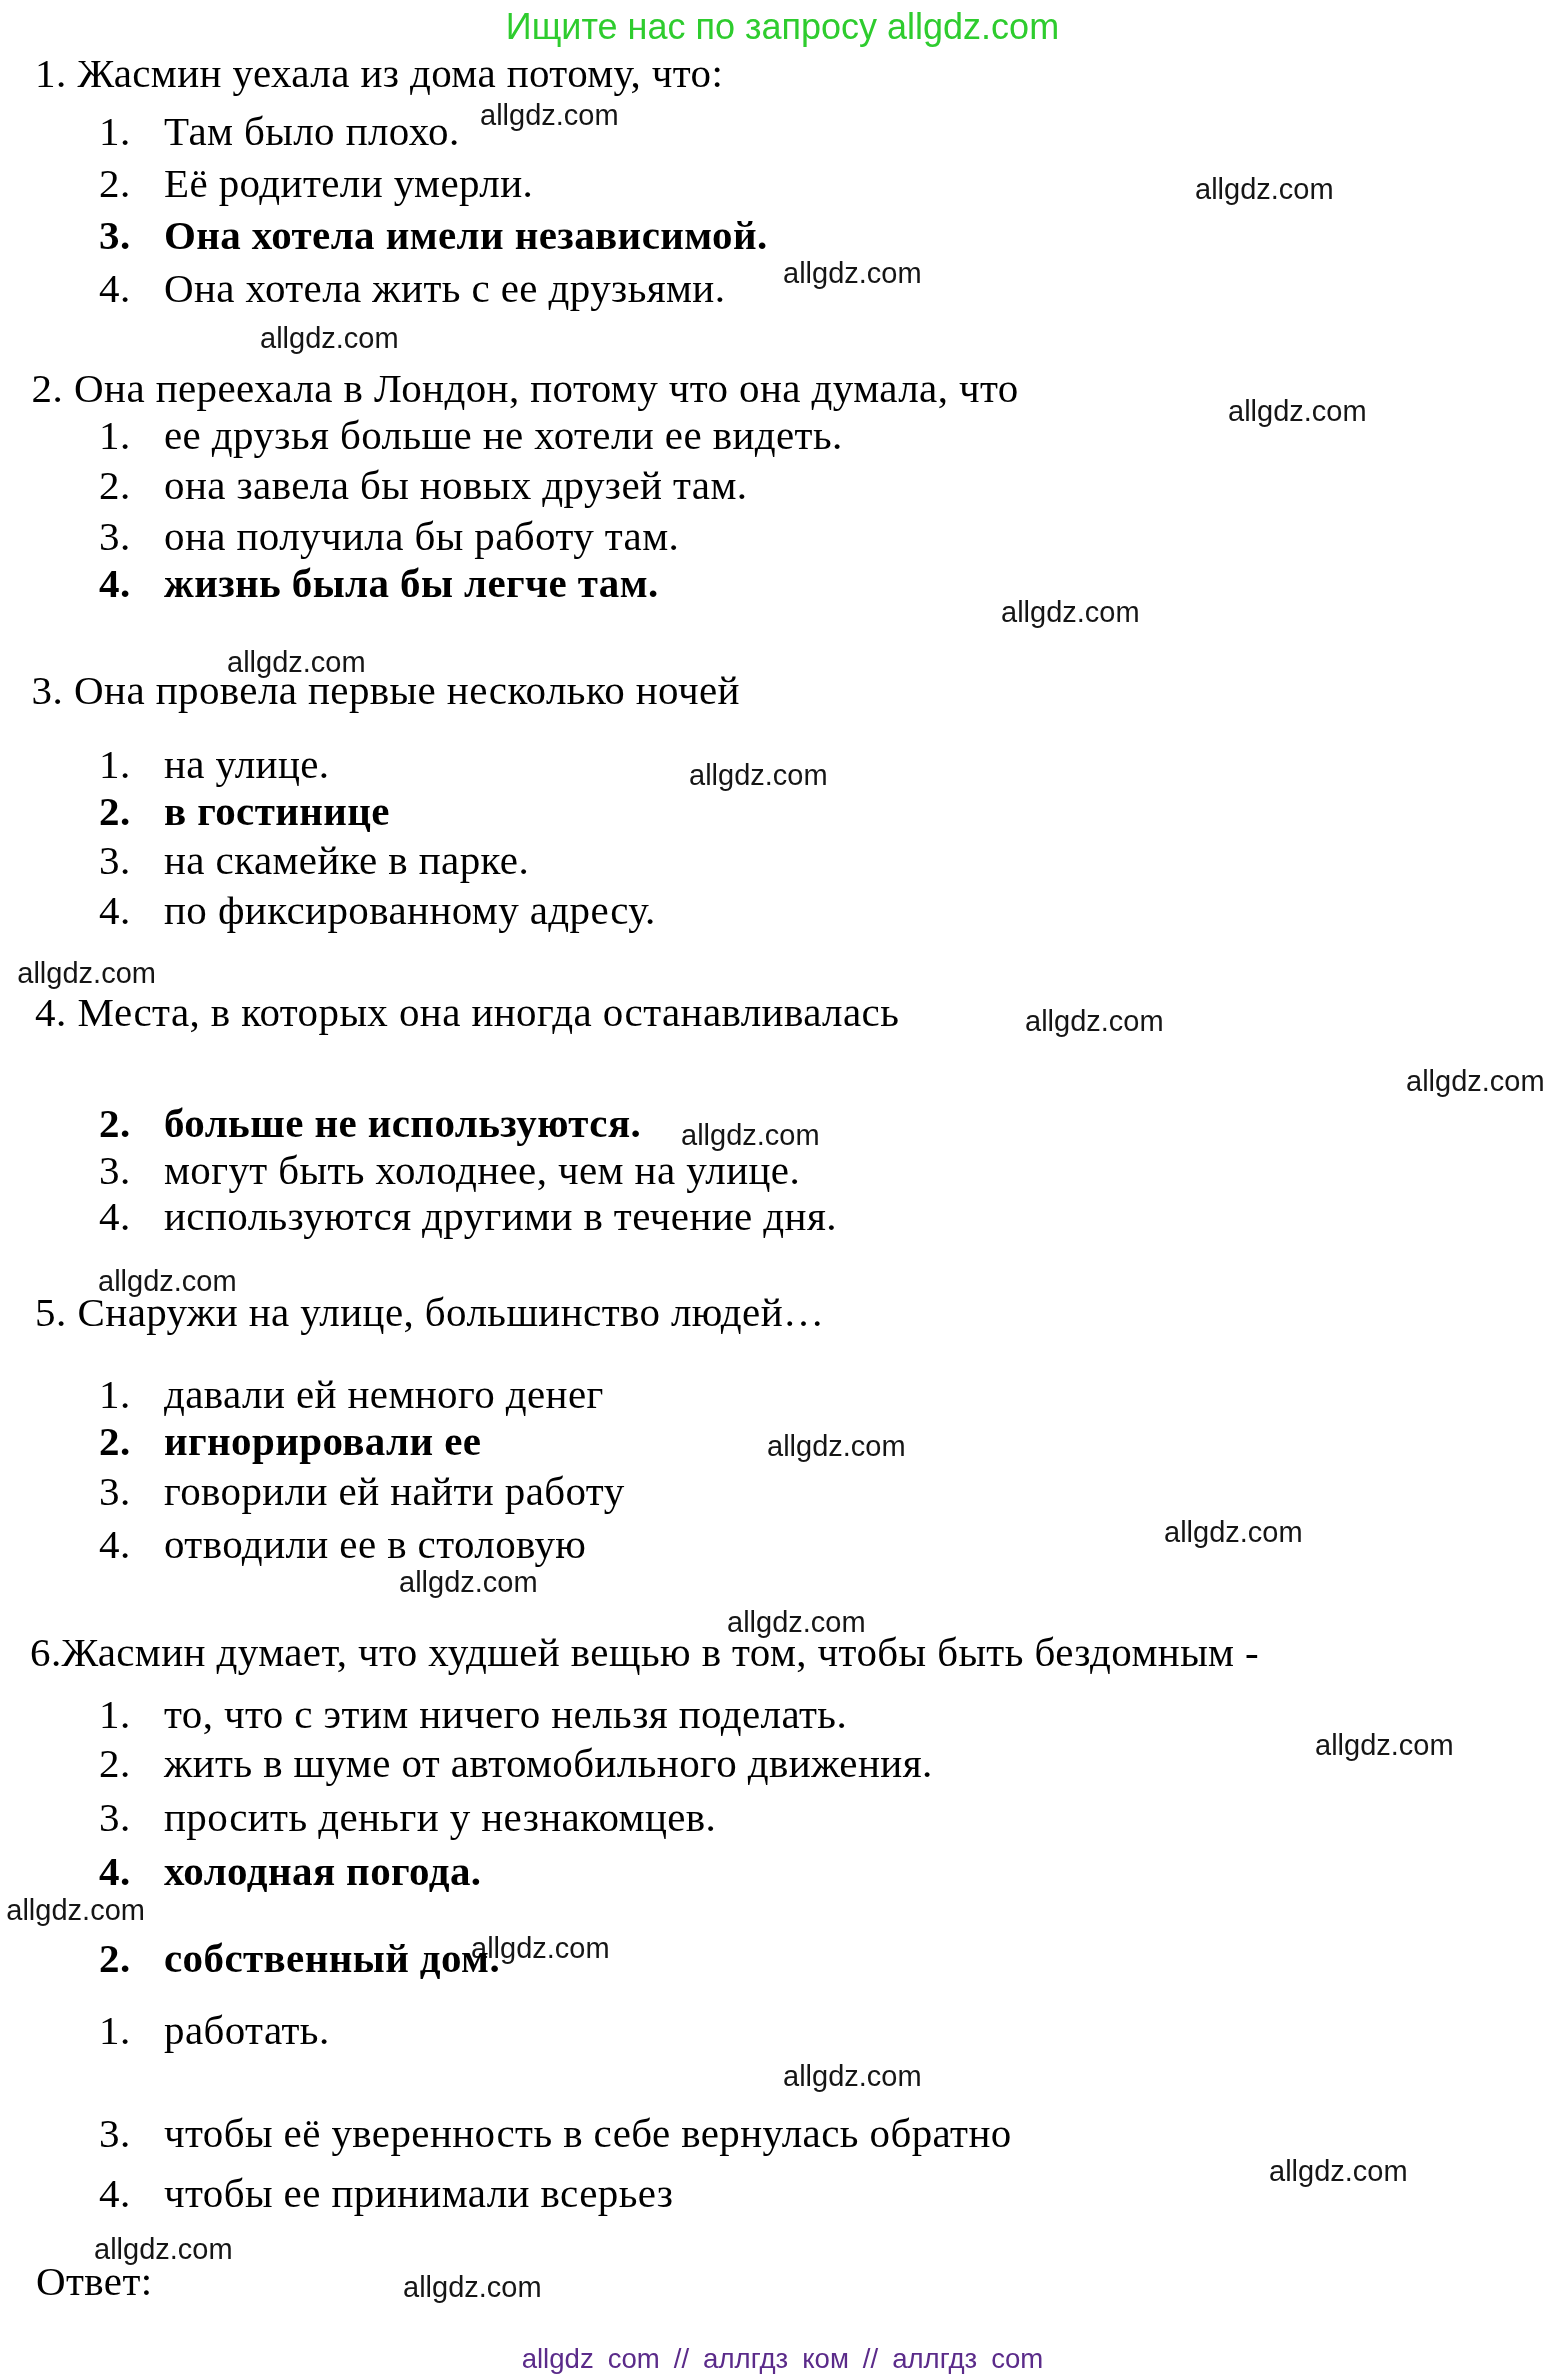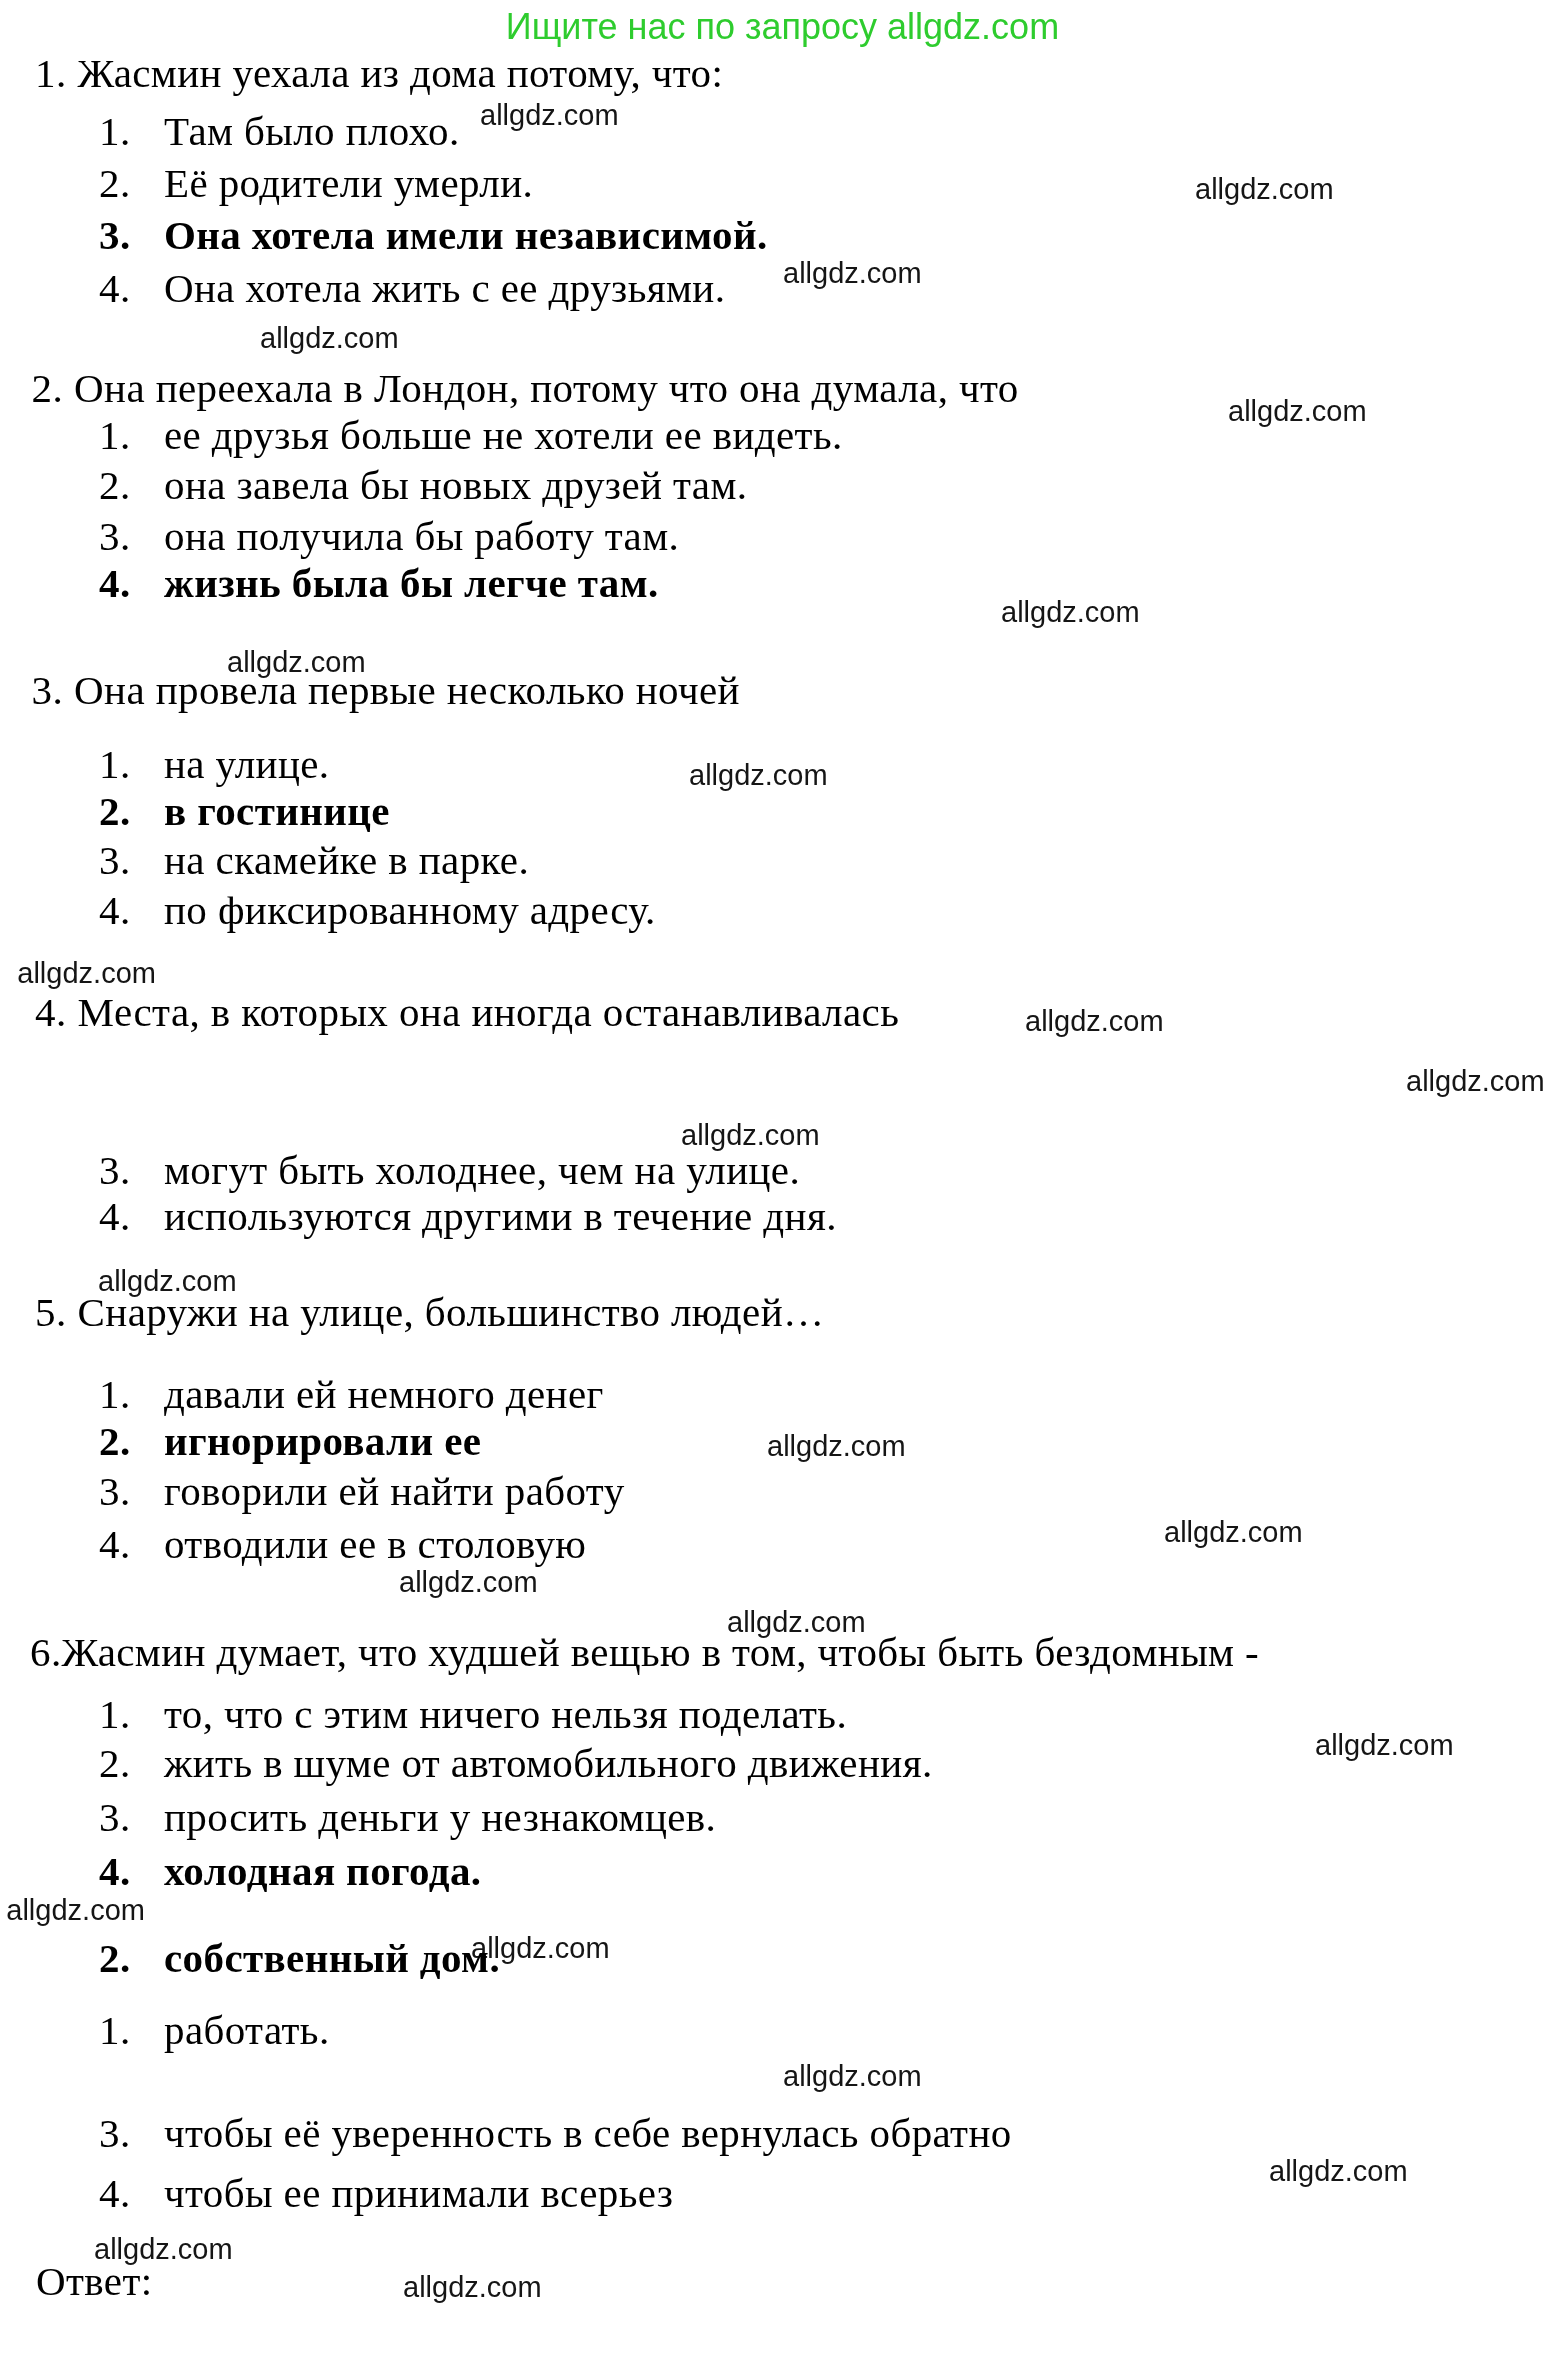--- a/index.html
+++ b/index.html
@@ -106,20 +106,23 @@
   <div class="line opt" style="left:99px;top:838px">
     <span class="onum">3.</span><span>на скамейке в парке.</span>
   </div>
   <div class="line opt" style="left:99px;top:888px">
     <span class="onum">4.</span><span>по фиксированному адресу.</span>
   </div>
 
   <div class="line qtitle" style="left:35px;top:990px">
     <span class="qnum">4.</span><span class="sp">Места, в которых она иногда останавливалась</span>
   </div>
+  <div class="line opt bold" style="left:99px;top:1101px">
+    <span class="onum">2.</span><span>больше не используются.</span>
+  </div>
   <div class="line opt" style="left:99px;top:1148px">
     <span class="onum">3.</span><span>могут быть холоднее, чем на улице.</span>
   </div>
   <div class="line opt" style="left:99px;top:1194px">
     <span class="onum">4.</span><span>используются другими в течение дня.</span>
   </div>
 
   <div class="line qtitle" style="left:35px;top:1290px">
     <span class="qnum">5.</span><span class="sp">Снаружи на улице, большинство людей…</span>
   </div>
@@ -160,15 +163,16 @@
   </div>
   <div class="line opt" style="left:99px;top:2111px">
     <span class="onum">3.</span><span>чтобы её уверенность в себе вернулась обратно</span>
   </div>
   <div class="line opt" style="left:99px;top:2171px">
     <span class="onum">4.</span><span>чтобы ее принимали всерьез</span>
   </div>
 
   <div class="line" style="left:36px;top:2259px">Ответ:</div>
 
+  <div class="footer">allgdz com // аллгдз ком // аллгдз com</div>
 
 </div>
 
 
 </body></html>

